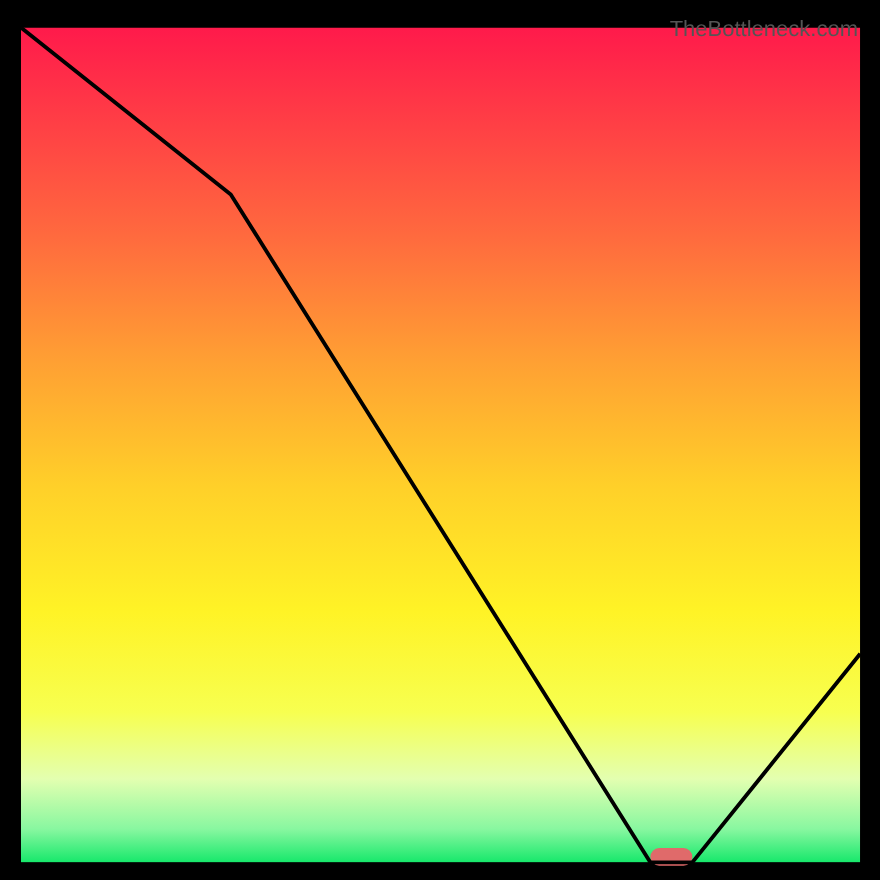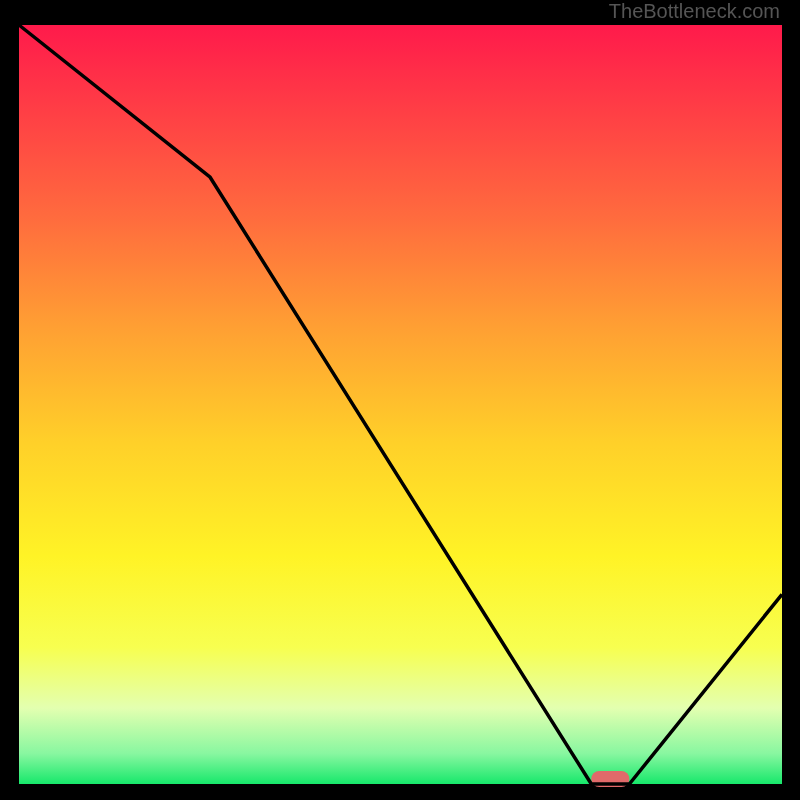--- a/index.html
+++ b/index.html
@@ -11,21 +11,21 @@
     font-family: Arial, Helvetica, sans-serif;
   }
   .container {
     position: relative;
     width: 800px;
     height: 800px;
     background: #000;
   }
   .watermark {
     position: absolute;
-    top: 0;
+    top: 16px;
     right: 20px;
     color: #555;
     font-size: 20px;
     font-weight: 500;
     z-index: 10;
   }
   svg {
     position: absolute;
     top: 0;
     left: 0;

